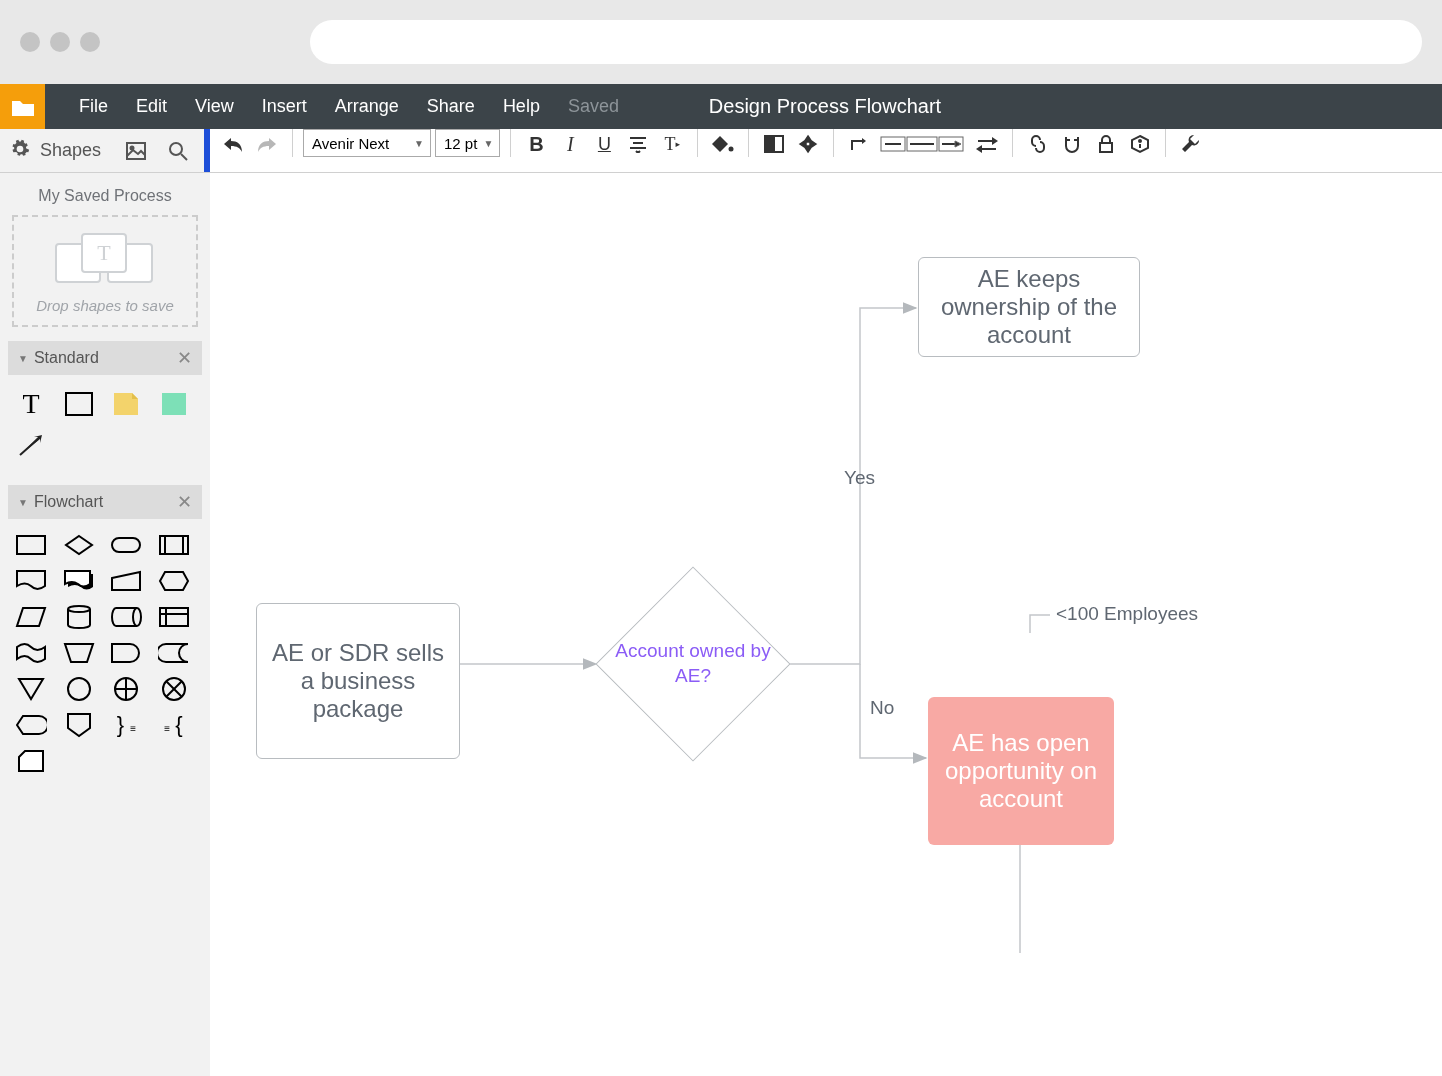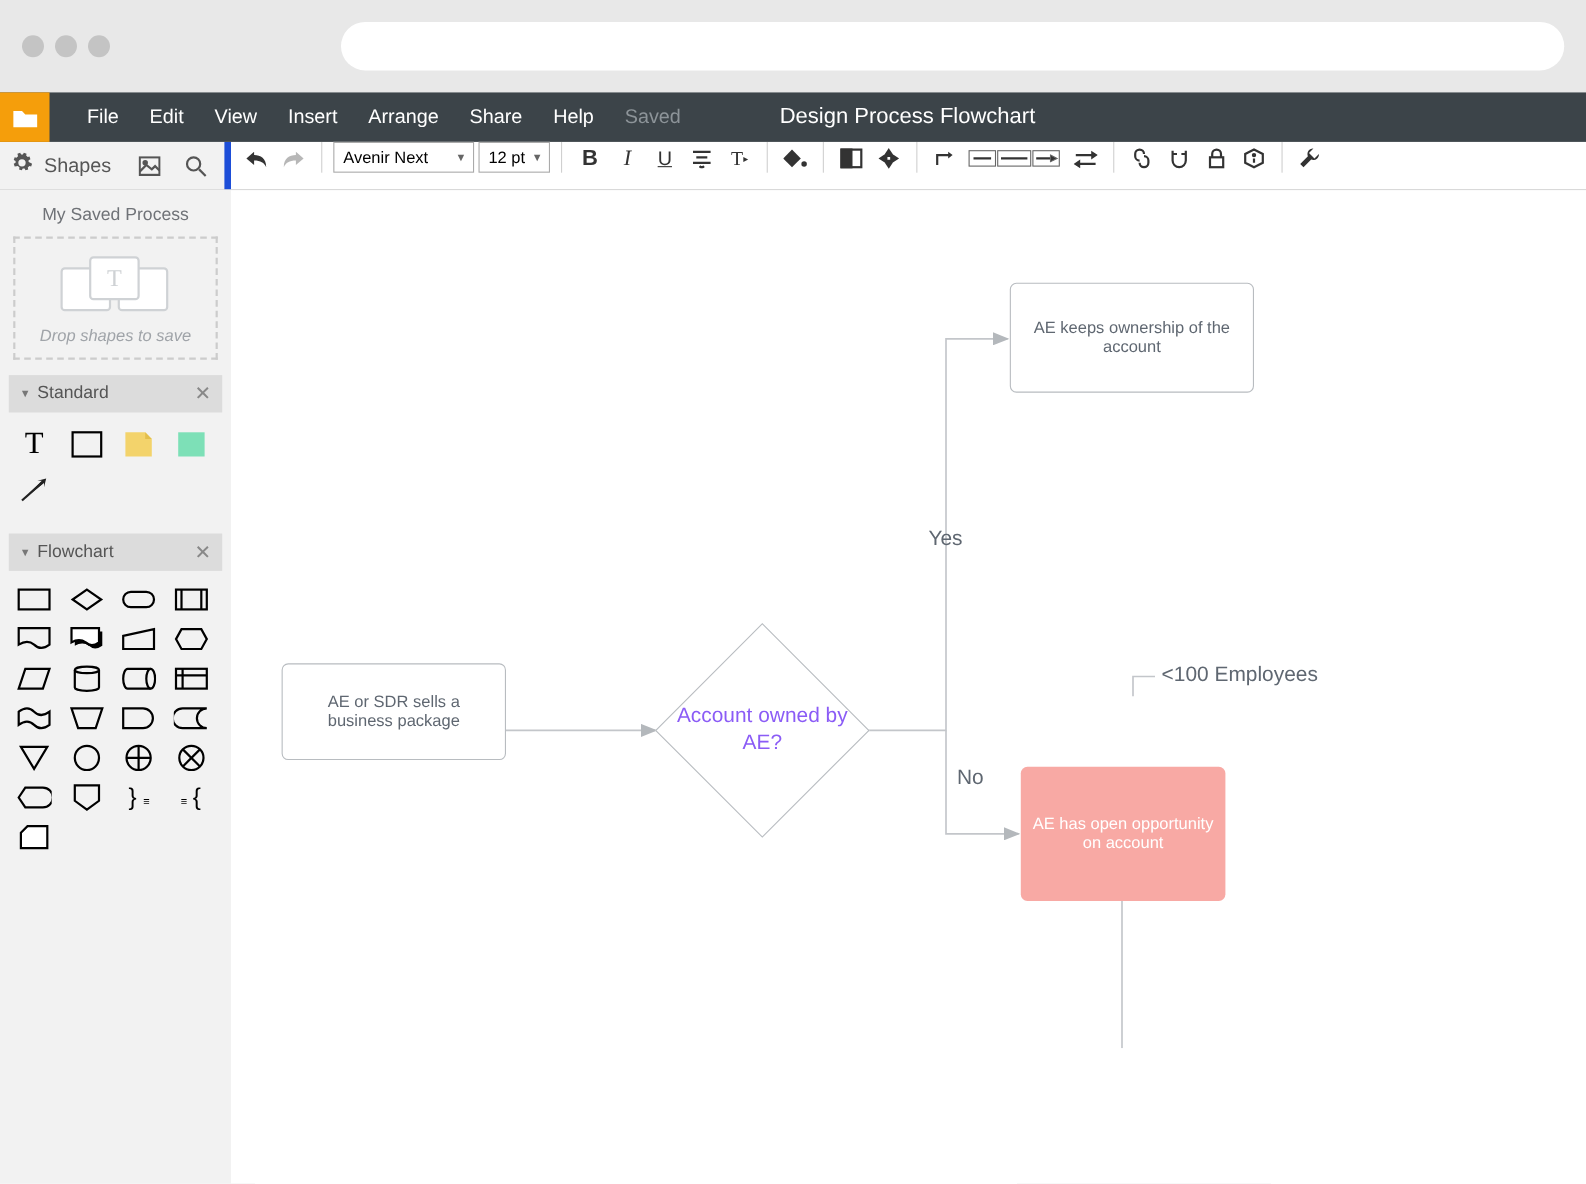--- a/index.html
+++ b/index.html
@@ -170,21 +170,21 @@
 }
 .canvas svg { position: absolute; top: 0; left: 0; }
 .node {
   position: absolute;
   border: 1px solid #b8bcc0;
   background: #fff;
   border-radius: 6px;
   display: flex; align-items: center; justify-content: flex-start;
   text-align: center;
   color: #5f6771;
-  font-size: 15px;
+  font-size: 24px;
   padding: 10px;
 }
 .node.pink {
   background: #f8a9a4;
   color: #fff;
   border: none;
 }
 .diamond {
   position: absolute;
   width: 194px; height: 194px;
@@ -591,36 +591,36 @@
 
         <path d="M578 491 L650 491 L650 135 L706 135" fill="none" stroke="#c3c6ca" stroke-width="1.5" marker-end="url(#arr)"></path>
 
         <path d="M650 491 L650 585 L716 585" fill="none" stroke="#c3c6ca" stroke-width="1.5" marker-end="url(#arr)"></path>
 
         <path d="M820 460 L820 442 L840 442" fill="none" stroke="#c3c6ca" stroke-width="1.5"></path>
 
         <line x1="810" y1="646" x2="810" y2="780" stroke="#c3c6ca" stroke-width="1.5"></line>
       </svg>
 
-      <div class="node" style="left:46px; top:430px; width:204px; height:88px;">
+      <div class="node" style="left:46px; top:430px; width:204px; height:156px;">
         <span>AE or SDR sells a business package</span>
       </div>
 
       <div class="diamond" style="left:386px; top:394px;">
         <div class="txt">Account owned by AE?</div>
       </div>
 
       <div class="node" style="left:708px; top:84px; width:222px; height:100px;">
         <span>AE keeps ownership of the account</span>
       </div>
 
-      <div class="node pink" style="left:718px; top:524px; width:186px; height:122px;">
+      <div class="node pink" style="left:718px; top:524px; width:186px; height:148px;">
         <span>AE has open opportunity on account</span>
       </div>
 
-      <div class="edge-label" style="left:634px; top:306px;">Yes</div>
+      <div class="edge-label" style="left:634px; top:294px;">Yes</div>
       <div class="edge-label" style="left:660px; top:524px;">No</div>
       <div class="edge-label" style="left:846px; top:430px;">&lt;100 Employees</div>
     </div>
   </div>
 </div>
 
 <div class="bottom-shadow"></div>
 
 </body></html>

